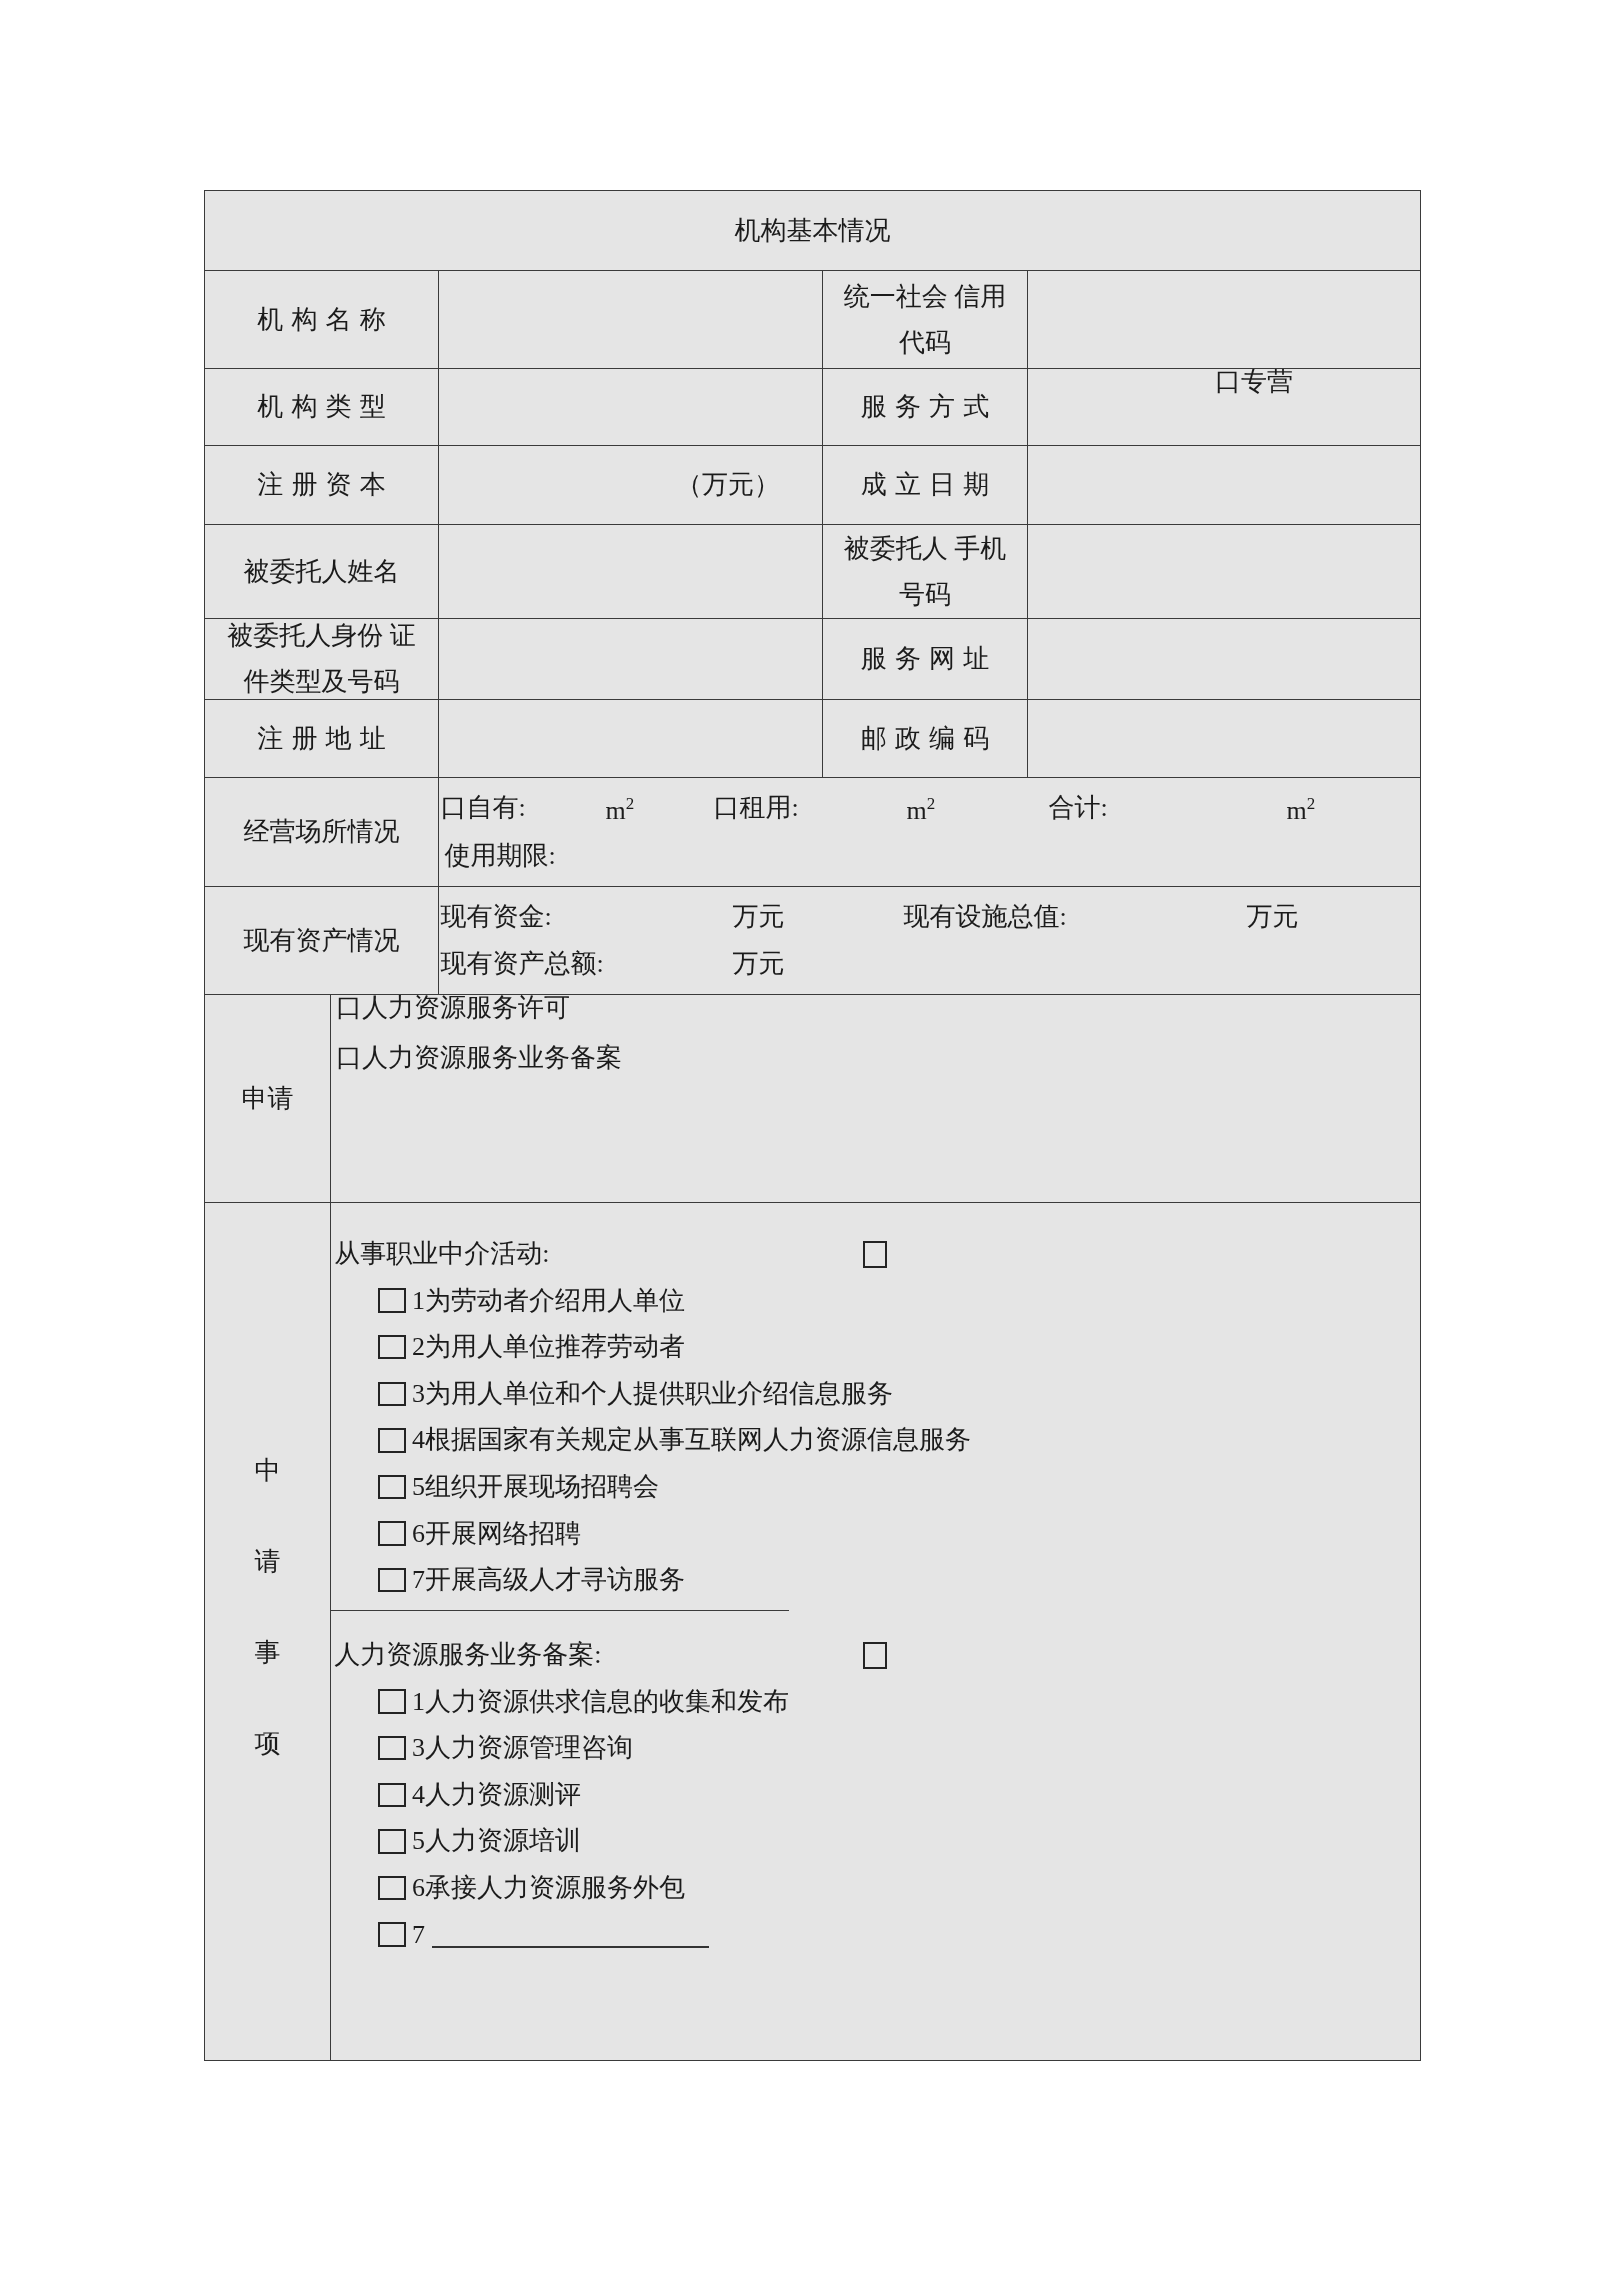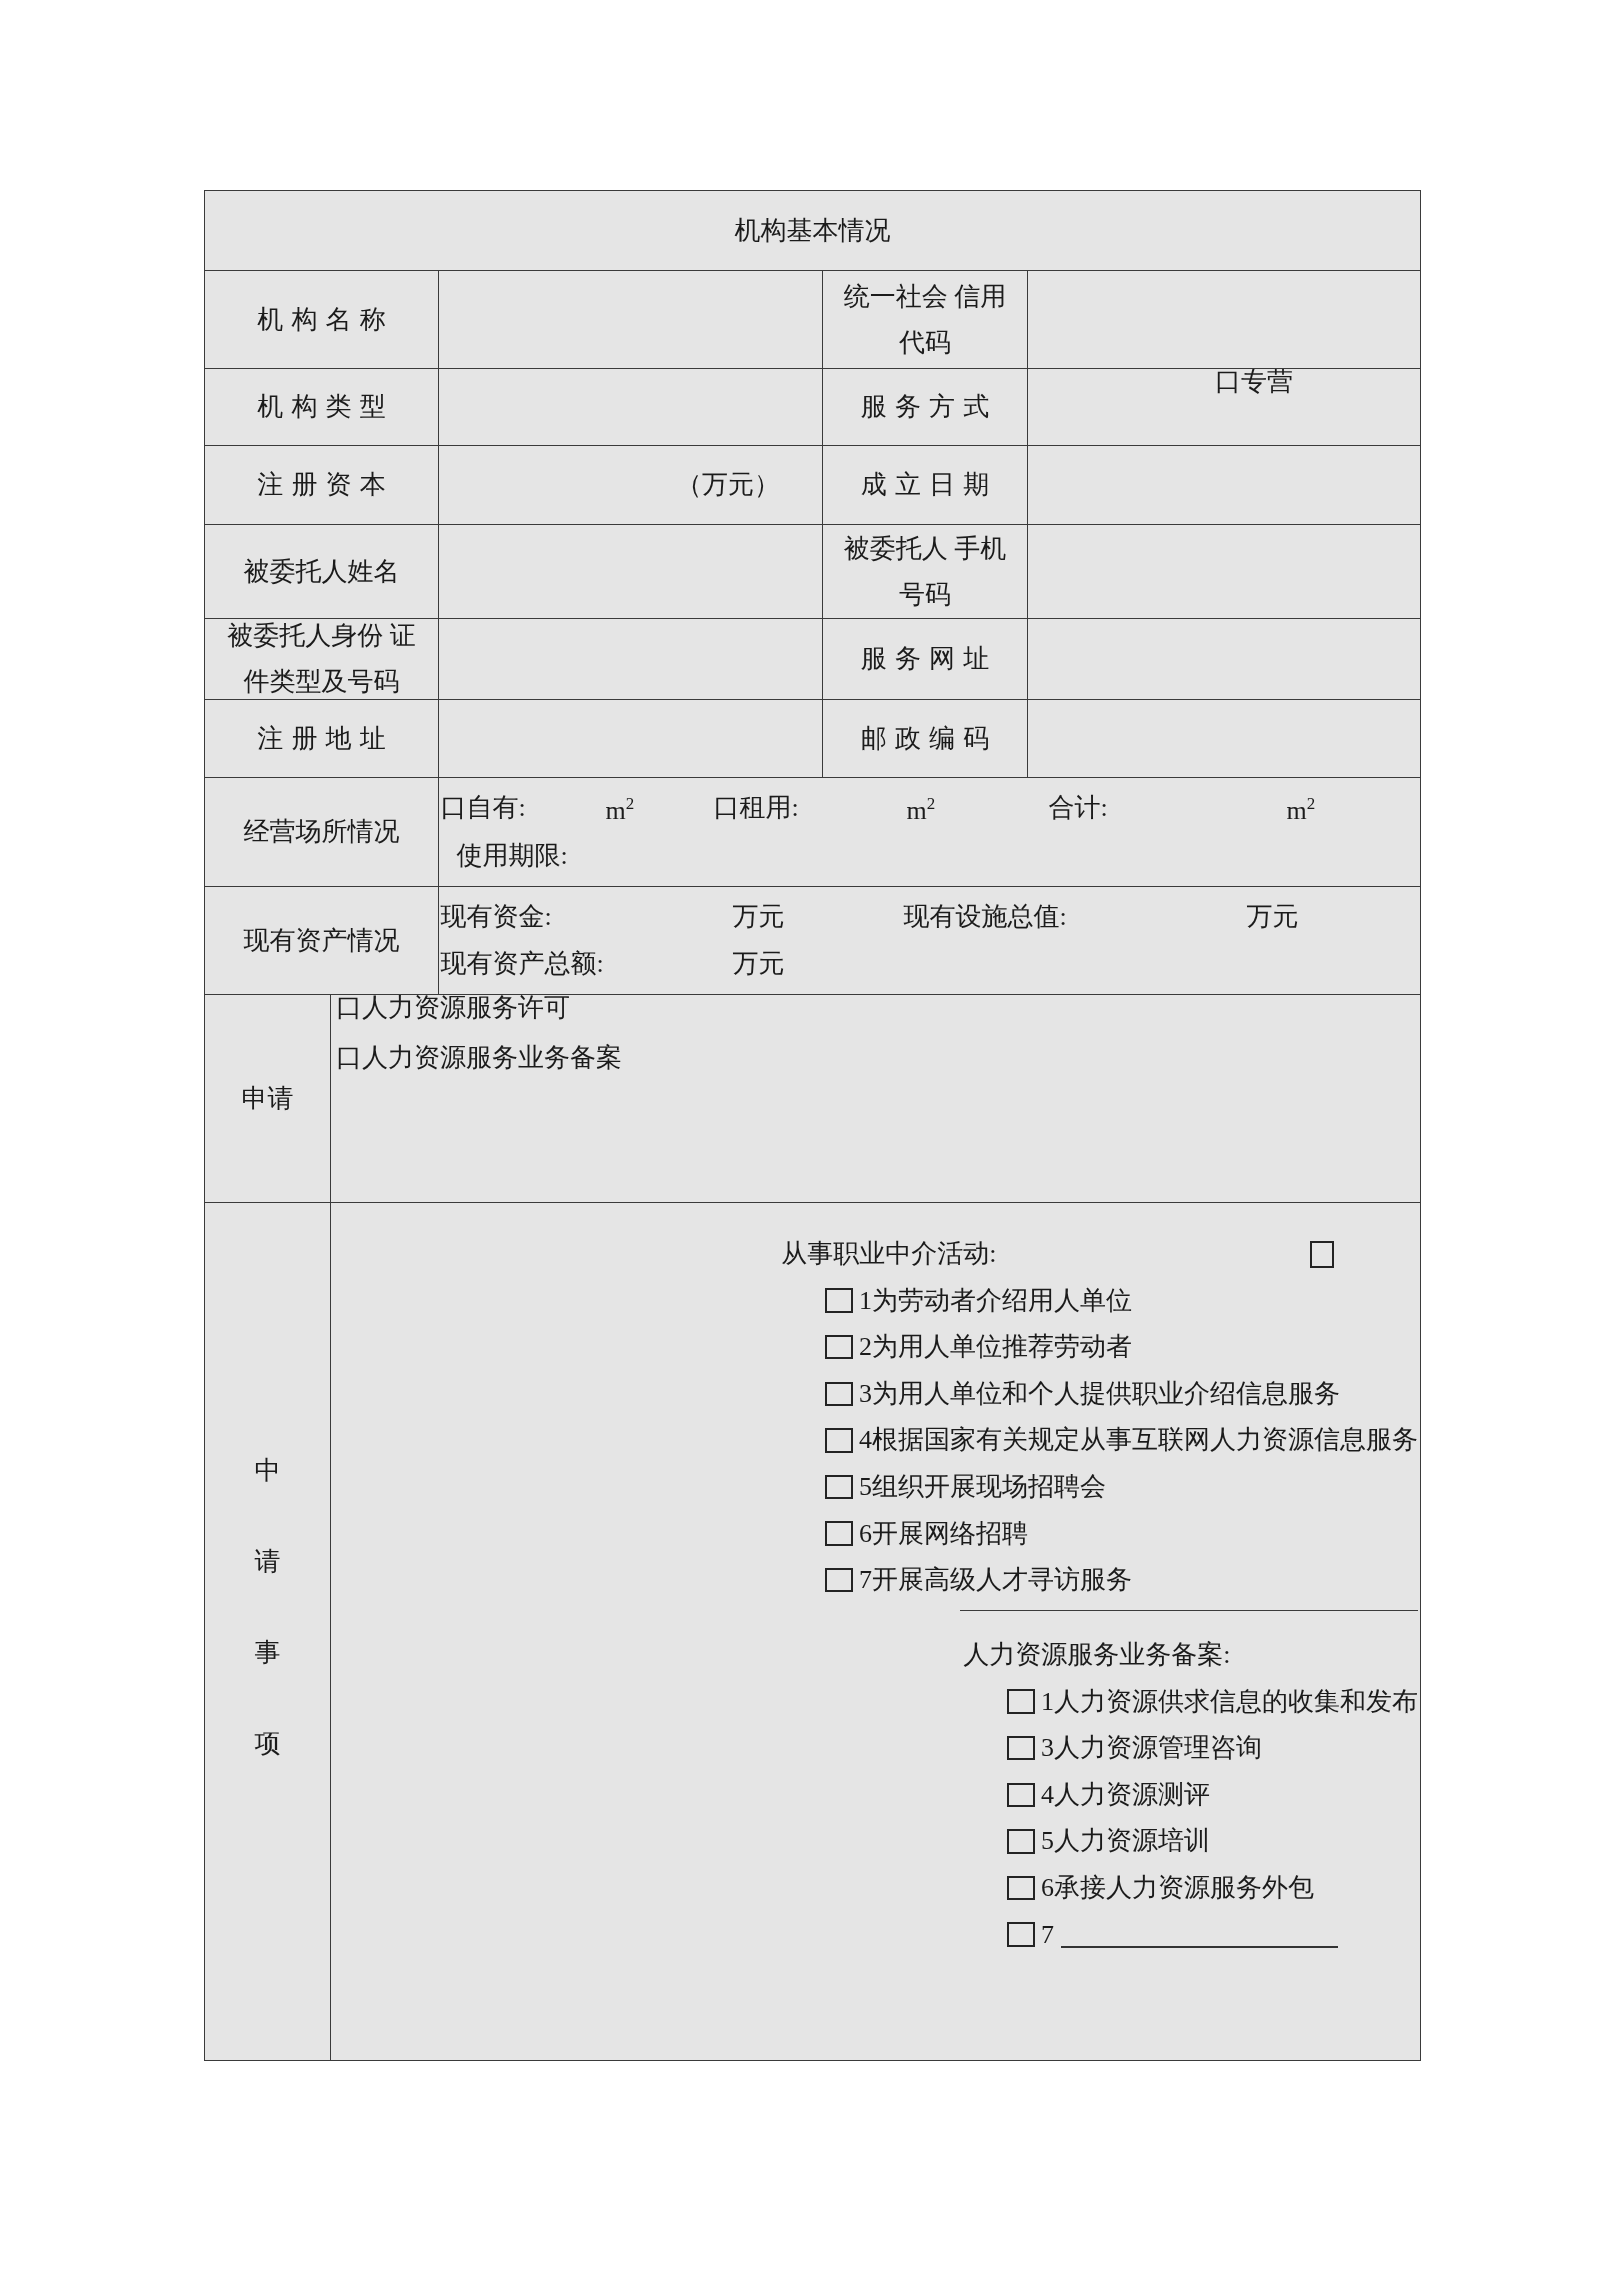--- a/index.html
+++ b/index.html
@@ -36,21 +36,21 @@
   .opts-cell{justify-content:flex-start;padding-left:62px;gap:88px;flex-direction:column;}
   
   .lines-cell{flex-direction:column;align-items:stretch;justify-content:center;gap:11.4px;padding-left:1.6px;}
   .pline{position:relative;height:36px;}
   .ps{position:absolute;top:4.9px;white-space:nowrap;}
   sup{font-size:17px;}
   
   .apply-cell{flex-direction:column;align-items:flex-start;justify-content:flex-start;gap:24.4px;padding-left:4.9px;text-align:left;}
   
   .vlabel-cell{flex-direction:column;gap:65px;padding-bottom:49px;}
-  .matters-cell{flex-direction:column;align-items:flex-end;justify-content:flex-start;padding:0;text-align:left;}
+  .matters-cell{flex-direction:column;align-items:flex-start;justify-content:flex-start;padding:0;text-align:left;}
   .msec{box-sizing:border-box;}
   .msec.a{height:407px;padding-top:33px;}
   .msec.b{height:450px;border-top:1.6px solid #3a3a3a;padding-top:26px;}
   .shead{position:relative;height:36px;display:flex;align-items:center;padding-left:3.3px;}
   .hbox{position:absolute;left:532px;top:4.9px;width:19.6px;height:23px;border:2.4px solid #232323;box-sizing:content-box;}
   .item{display:flex;align-items:center;height:36px;margin-top:10.6px;padding-left:47px;white-space:nowrap;}
   .cb{display:inline-block;flex:none;width:24.4px;height:20.4px;border:2.4px solid #232323;margin-right:5.7px;}
   .blank-line{display:inline-block;width:277px;height:24.4px;border-bottom:2.4px solid #333;margin-left:6.5px;}
 </style>
 </head>
@@ -143,21 +143,21 @@
     <div class="cell last lines-cell">
       <div class="pline">
         <span class="ps" style="left:0">口自有:</span>
         <span class="ps" style="left:165px"><span>m</span><sup>2</sup></span>
         <span class="ps" style="left:273px">口租用:</span>
         <span class="ps" style="left:466px"><span>m</span><sup>2</sup></span>
         <span class="ps" style="left:608px">合计:</span>
         <span class="ps" style="left:846px"><span>m</span><sup>2</sup></span>
       </div>
       <div class="pline">
-        <span class="ps" style="left:16px">使用期限:</span>
+        <span class="ps" style="left:4px">使用期限:</span>
       </div>
     </div>
   </div>
 
   <div class="row cols2a h133">
     <div class="cell">
         <span>现有资产情况</span>
       </div>
     <div class="cell last lines-cell">
       <div class="pline">

